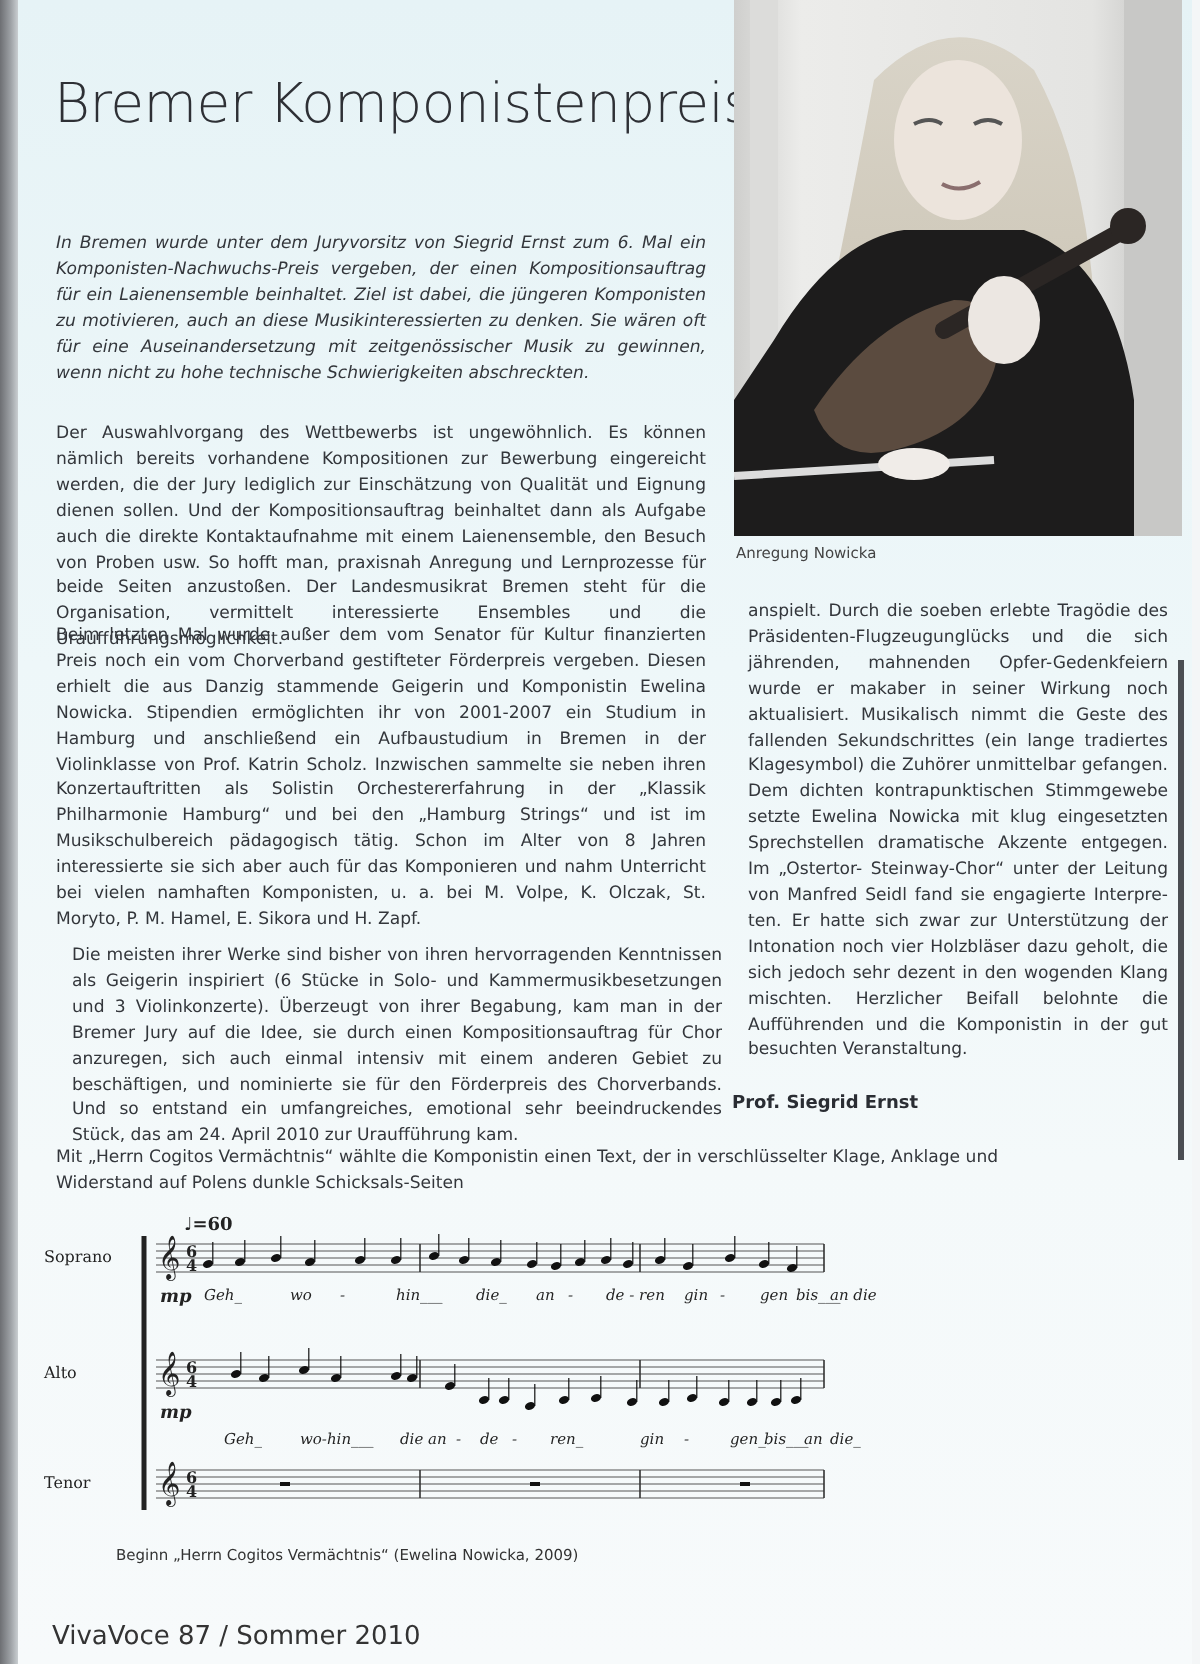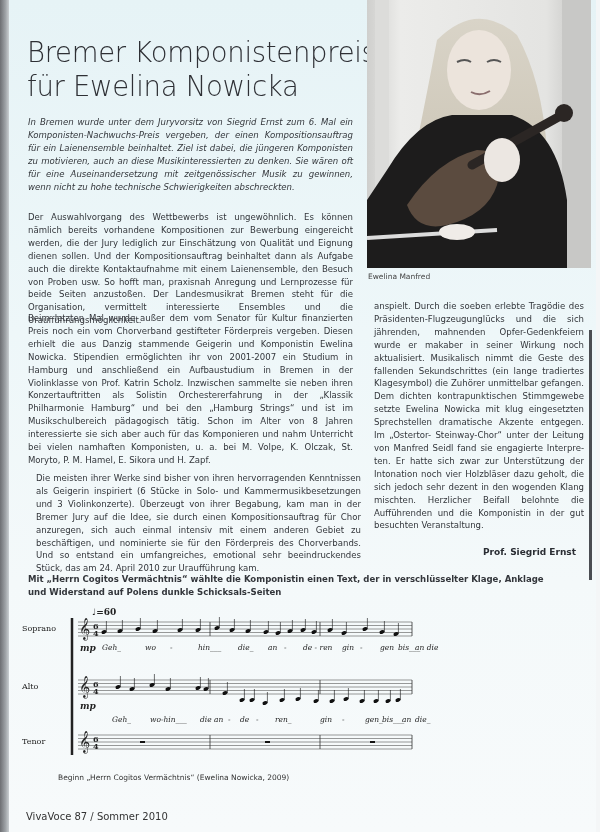--- a/index.html
+++ b/index.html
@@ -35,53 +35,52 @@
     position: absolute; margin: 0;
     font-size: 8.55px; line-height: 12.9px;
     text-align: justify; hyphens: manual;
     color: #33363b;
   }
   .p1 { left: 28px; top: 116px; width: 325px; font-style: italic; }
   .p2 { left: 28px; top: 211px; width: 325px; }
   .p3 { left: 28px; top: 312px; width: 325px; }
   .p4 { left: 36px; top: 472px; width: 325px; }
   .p5 { left: 374px; top: 300px; width: 210px; }
-  .p6 { left: 28px; top: 573px; width: 520px; text-align: left; font-weight: bold; }
+  .p6 { left: 28px; top: 573px; width: 520px; text-align: left; }
   .author {
     position: absolute; left: 366px; top: 547px; width: 210px;
-    text-align: right; font-weight: bold; font-size: 9px; color: #2a2d33;
+    font-weight: bold; font-size: 9px; color: #2a2d33;
   }
   .photo {
     position: absolute; left: 367px; top: 0; width: 224px; height: 268px;
     overflow: hidden; background: #d8d8d6;
   }
   .photo-caption {
     position: absolute; left: 368px; top: 272px;
     font-size: 7.5px; color: #444;
   }
   .score {
     position: absolute; left: 20px; top: 605px; width: 420px; height: 155px;
   }
   .score-caption {
     position: absolute; left: 26px; top: 773px; font-size: 7.5px; color: #333; margin-left: 32px;
   }
   .footer {
-    position: absolute; left: 26px; top: 811px; font-size: 10px; color: #333;
+    position: absolute; left: 26px; top: 811px; font-size: 13px; color: #333;
   }
 </style>
 </head>
 <body>
 
 <div class="page-tint"></div>
 <div class="spine"></div>
 <div class="right-edge2"></div>
 
 <h1>
   <span>Bremer Komponistenpreis</span><br>
-  <span>für Ewelina Nowicka</span>
 </h1>
 
 <p class="para p1">In Bremen wurde unter dem Juryvorsitz von Siegrid Ernst zum 6. Mal ein Kompo­nisten-Nachwuchs-Preis vergeben, der einen Kompositionsauftrag für ein Laien­ensemble beinhaltet. Ziel ist dabei, die jüngeren Komponisten zu motivieren, auch an diese Musikinteressierten zu denken. Sie wären oft für eine Auseinandersetzung mit zeitgenössischer Musik zu gewinnen, wenn nicht zu hohe technische Schwie­rigkeiten abschreckten.</p>
 <p class="para p2">Der Auswahlvorgang des Wettbewerbs ist ungewöhnlich. Es können nämlich bereits vorhandene Kompositionen zur Bewerbung eingereicht werden, die der Jury lediglich zur Einschätzung von Qualität und Eignung dienen sollen. Und der Kompositionsauftrag beinhaltet dann als Aufgabe auch die direkte Kontaktauf­nahme mit einem Laienensemble, den Besuch von Proben usw. So hofft man, praxisnah Anregung und Lernprozesse für beide Seiten anzustoßen. Der Landes­musikrat Bremen steht für die Organisation, vermittelt interessierte Ensembles und die Uraufführungsmöglichkeit.</p>
 <p class="para p3">Beim letzten Mal wurde außer dem vom Senator für Kultur finanzierten Preis noch ein vom Chorverband gestifteter Förderpreis vergeben. Diesen erhielt die aus Danzig stammende Geigerin und Komponistin Ewelina Nowicka. Stipendien er­möglichten ihr von 2001-2007 ein Studium in Hamburg und anschließend ein Aufbaustudium in Bremen in der Violinklasse von Prof. Katrin Scholz. Inzwischen sammelte sie neben ihren Konzertauftritten als Solistin Orchestererfahrung in der „Klassik Philharmonie Hamburg“ und bei den „Hamburg Strings“ und ist im Musikschulbereich pädagogisch tätig. Schon im Alter von 8 Jahren interessierte sie sich aber auch für das Komponieren und nahm Unterricht bei vielen namhaf­ten Komponisten, u. a. bei M. Volpe, K. Olczak, St. Moryto, P. M. Hamel, E. Siko­ra und H. Zapf.</p>
 <p class="para p4">Die meisten ihrer Werke sind bisher von ihren hervorragenden Kenntnissen als Geigerin inspiriert (6 Stücke in Solo- und Kammermusikbesetzungen und 3 Vio­linkonzerte). Überzeugt von ihrer Begabung, kam man in der Bremer Jury auf die Idee, sie durch einen Kompositionsauftrag für Chor anzuregen, sich auch einmal intensiv mit einem anderen Gebiet zu beschäftigen, und nominierte sie für den Förderpreis des Chorverbands. Und so entstand ein umfangreiches, emotional sehr beeindruckendes Stück, das am 24. April 2010 zur Uraufführung kam.</p>
 <p class="para p5">anspielt. Durch die soeben erlebte Tragödie des Präsidenten-Flugzeugunglücks und die sich jährenden, mahnenden Opfer-Gedenk­feiern wurde er makaber in seiner Wirkung noch aktualisiert. Musikalisch nimmt die Geste des fallenden Sekundschrittes (ein lange tradiertes Klagesymbol) die Zuhörer unmittelbar gefangen. Dem dichten kontra­punktischen Stimmgewebe setzte Ewelina Nowicka mit klug eingesetzten Sprechstellen dramatische Akzente entgegen. Im „Oster­tor- Steinway-Chor“ unter der Leitung von Manfred Seidl fand sie engagierte Interpre­ten. Er hatte sich zwar zur Unterstützung der Intonation noch vier Holzbläser dazu geholt, die sich jedoch sehr dezent in den wogenden Klang mischten. Herzlicher Beifall belohnte die Aufführenden und die Komponistin in der gut besuchten Veranstaltung.</p>
 <div class="author">Prof. Siegrid Ernst</div>
 <p class="para p6">Mit „Herrn Cogitos Vermächtnis“ wählte die Komponistin einen Text, der in ver­schlüsselter Klage, Anklage und Widerstand auf Polens dunkle Schicksals-Seiten</p>
 
@@ -115,21 +114,21 @@
     <path d="M40 205 Q70 160 110 150 Q140 150 130 185 Q120 215 80 225 Q50 232 40 205 Z" fill="#5b4b3f"></path>
     <path d="M105 165 L195 115" stroke="#2b2624" stroke-width="9" stroke-linecap="round"></path>
     <circle cx="197" cy="113" r="9" fill="#2b2624"></circle>
 
     <ellipse cx="135" cy="160" rx="18" ry="22" fill="#ece7e2"></ellipse>
 
     <path d="M0 238 L130 230" stroke="#dcdcdc" stroke-width="4"></path>
     <ellipse cx="90" cy="232" rx="18" ry="8" fill="#f0ece8"></ellipse>
   </svg>
 </div>
-<div class="photo-caption">Ewelina Manfred</div>
+<div class="photo-caption">Anregung Nowicka</div>
 
 <div class="right-edge"></div>
 
 <svg class="score" viewBox="0 0 420 155">
   <g id="score-static">
       <text x="72" y="10" font-size="9" font-family="DejaVu Serif, serif" font-weight="bold" fill="#222">♩=60</text>
       <path d="M 52 13 L 52 150" stroke="#222" stroke-width="2.5" fill="none"></path>
       <line x1="58" x2="392" y1="17" y2="17" stroke="#555" stroke-width="0.6"></line>
       <line x1="58" x2="392" y1="20.5" y2="20.5" stroke="#555" stroke-width="0.6"></line>
       <line x1="58" x2="392" y1="24" y2="24" stroke="#555" stroke-width="0.6"></line>

